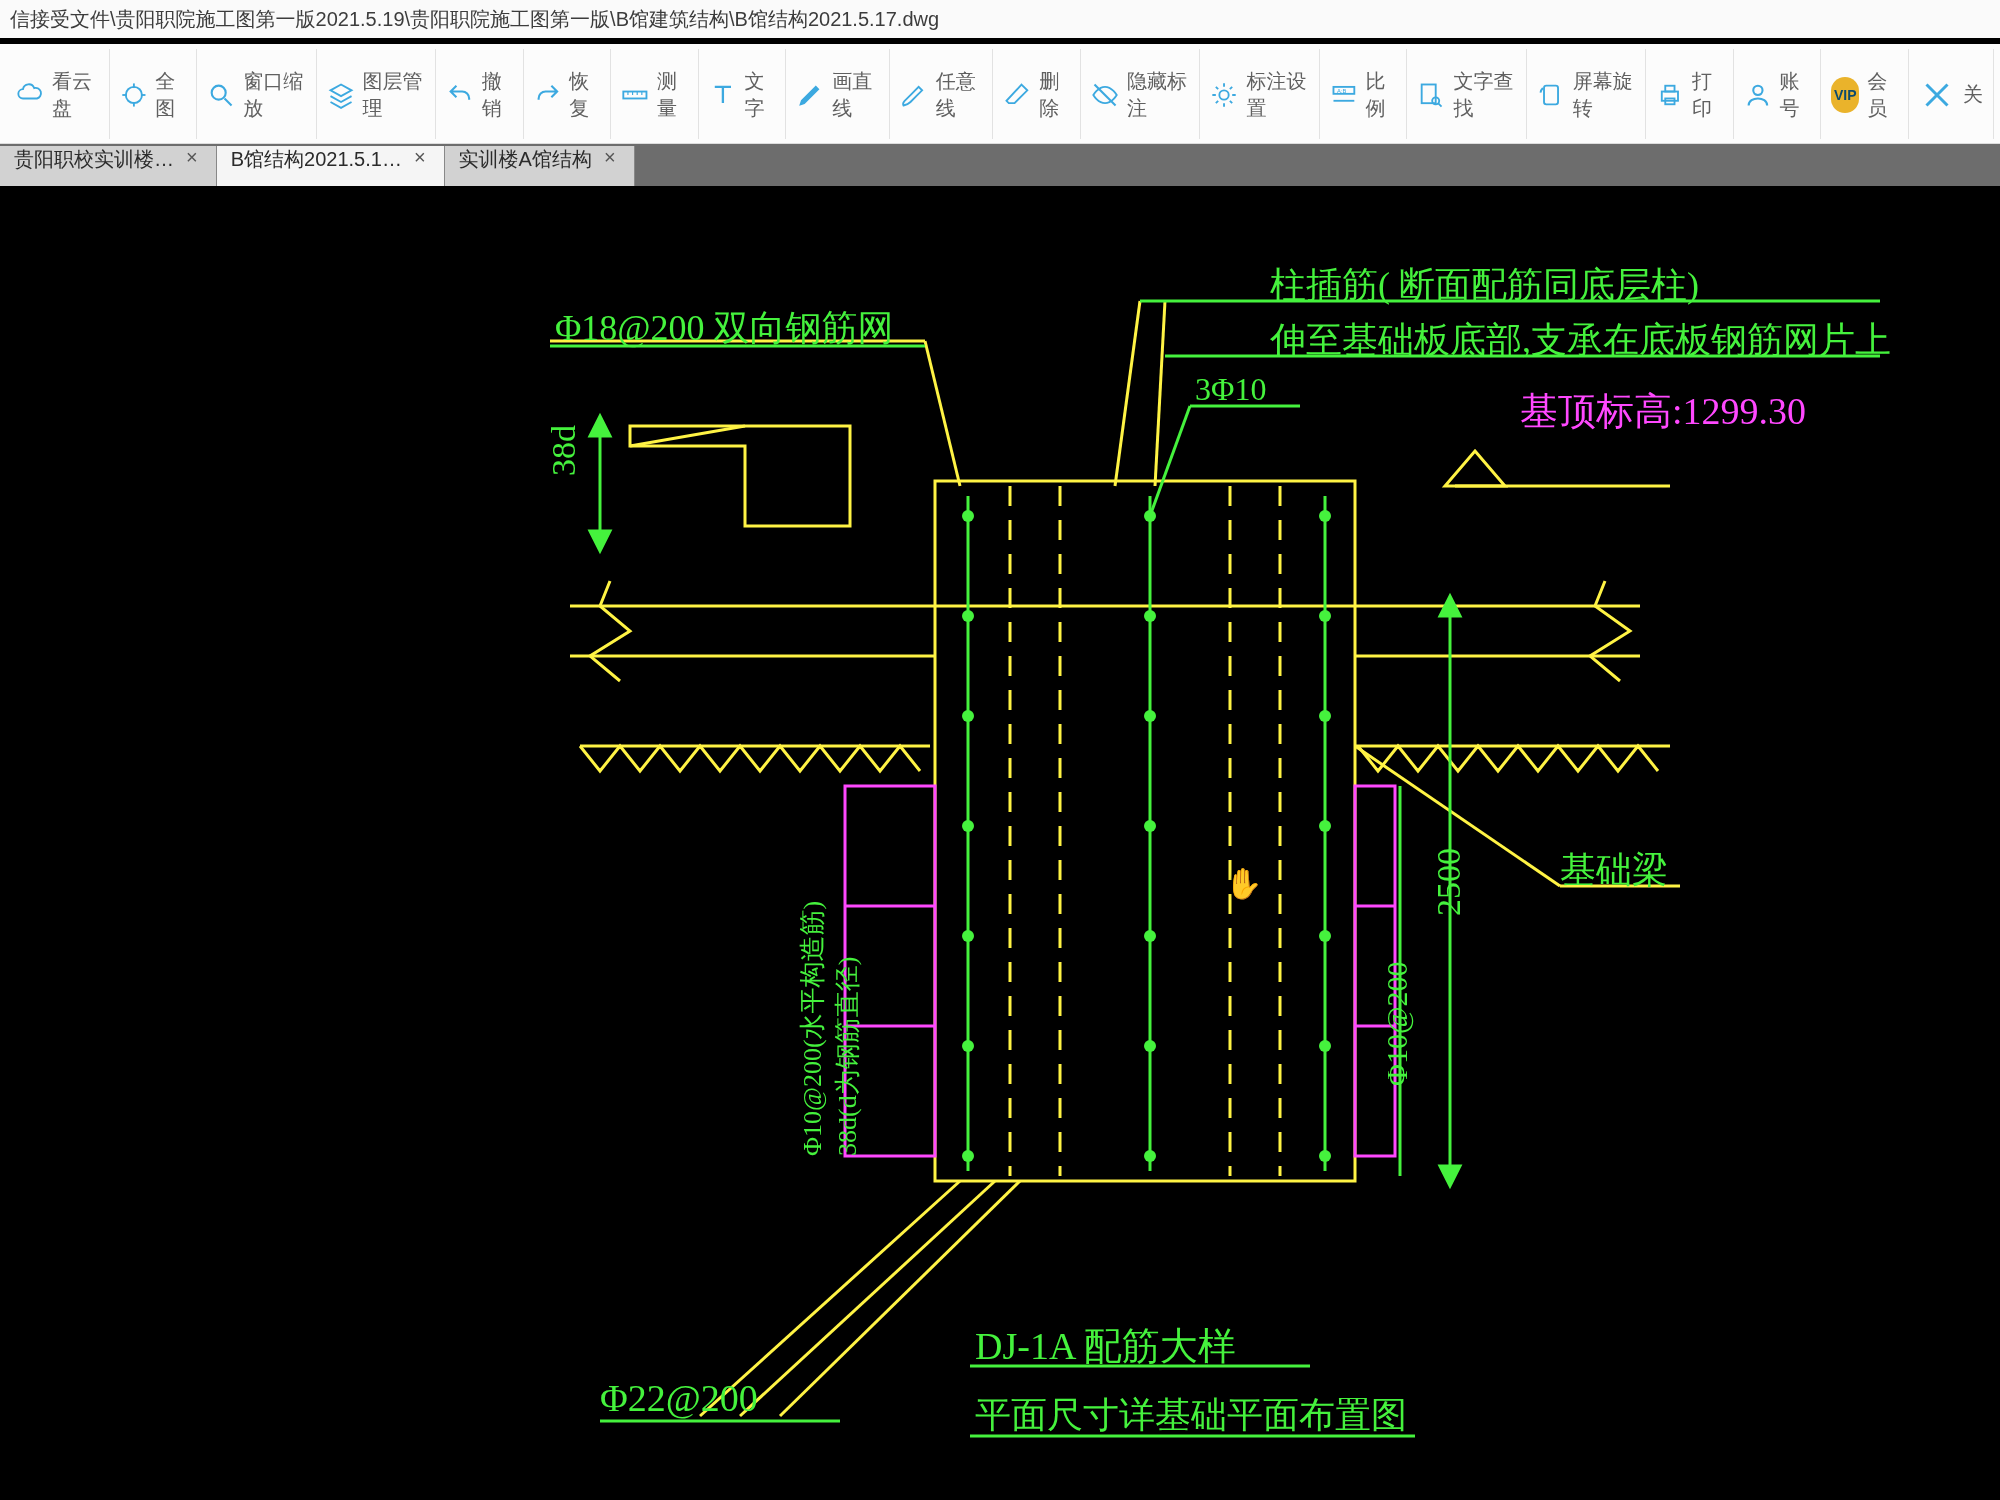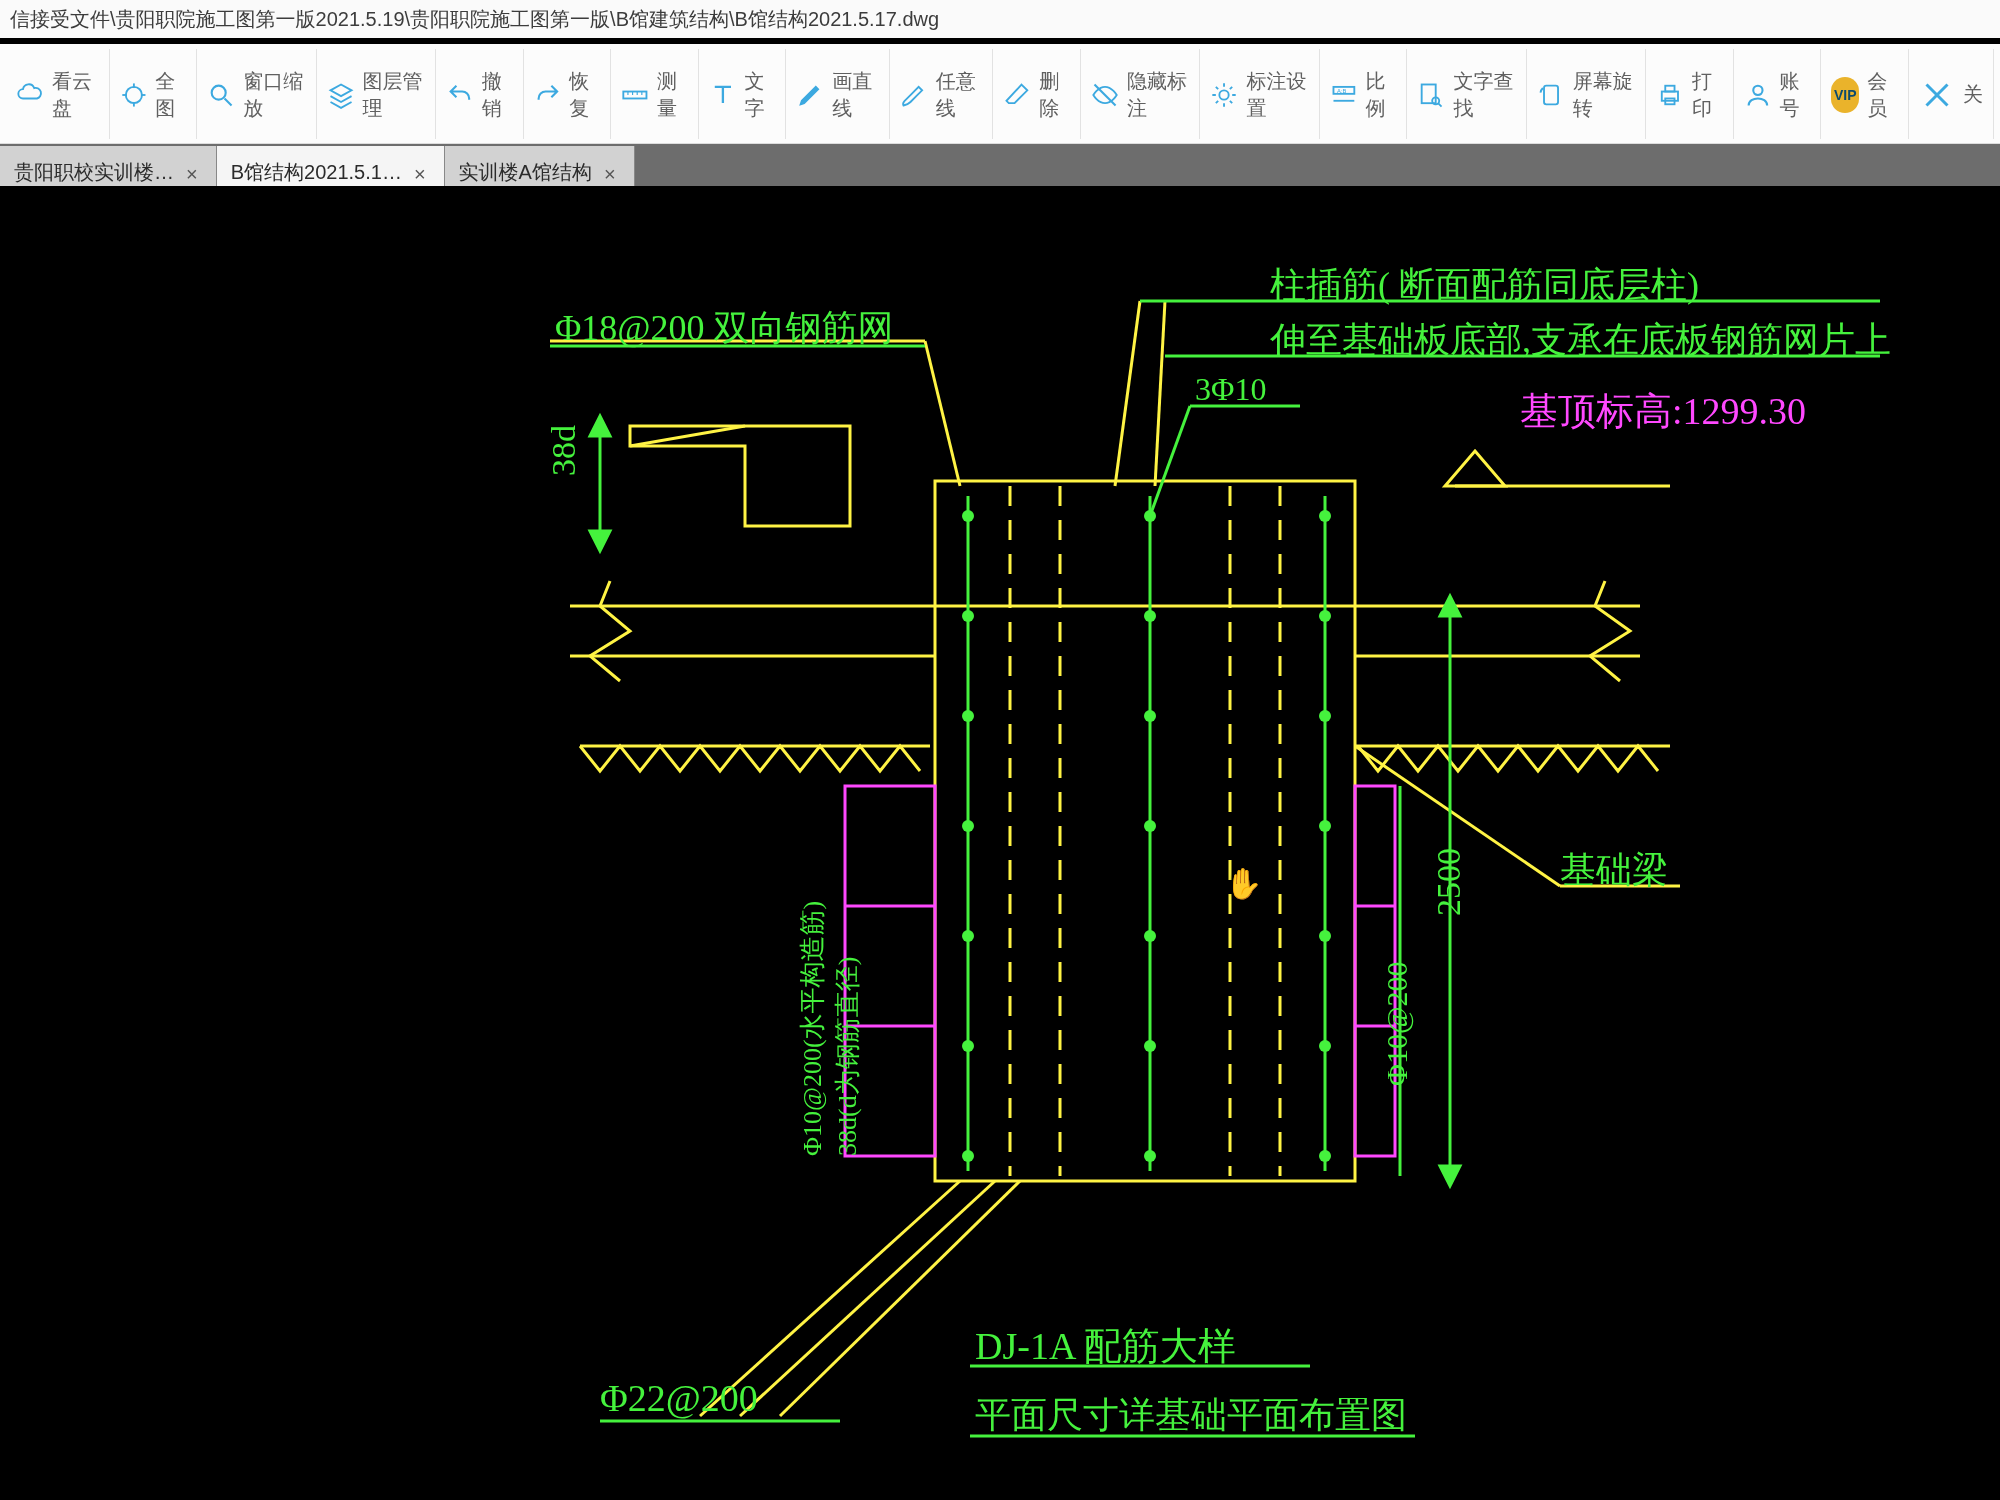--- a/index.html
+++ b/index.html
@@ -72,21 +72,21 @@
     display: flex;
     align-items: flex-end;
   }
   .tab {
     background: #d2d2d2;
     color: #2b2b2b;
     height: 40px;
     padding: 0 18px 0 14px;
     border-right: 1px solid #888;
     display: flex;
-    align-items: flex-end;
+    align-items: flex-start;
     font-size: 20px;
     gap: 12px;
     cursor: pointer;
   }
   .tab.active {
     background: #f5f5f5;
   }
   .tab .close-x {
     font-size: 20px;
     color: #555;

